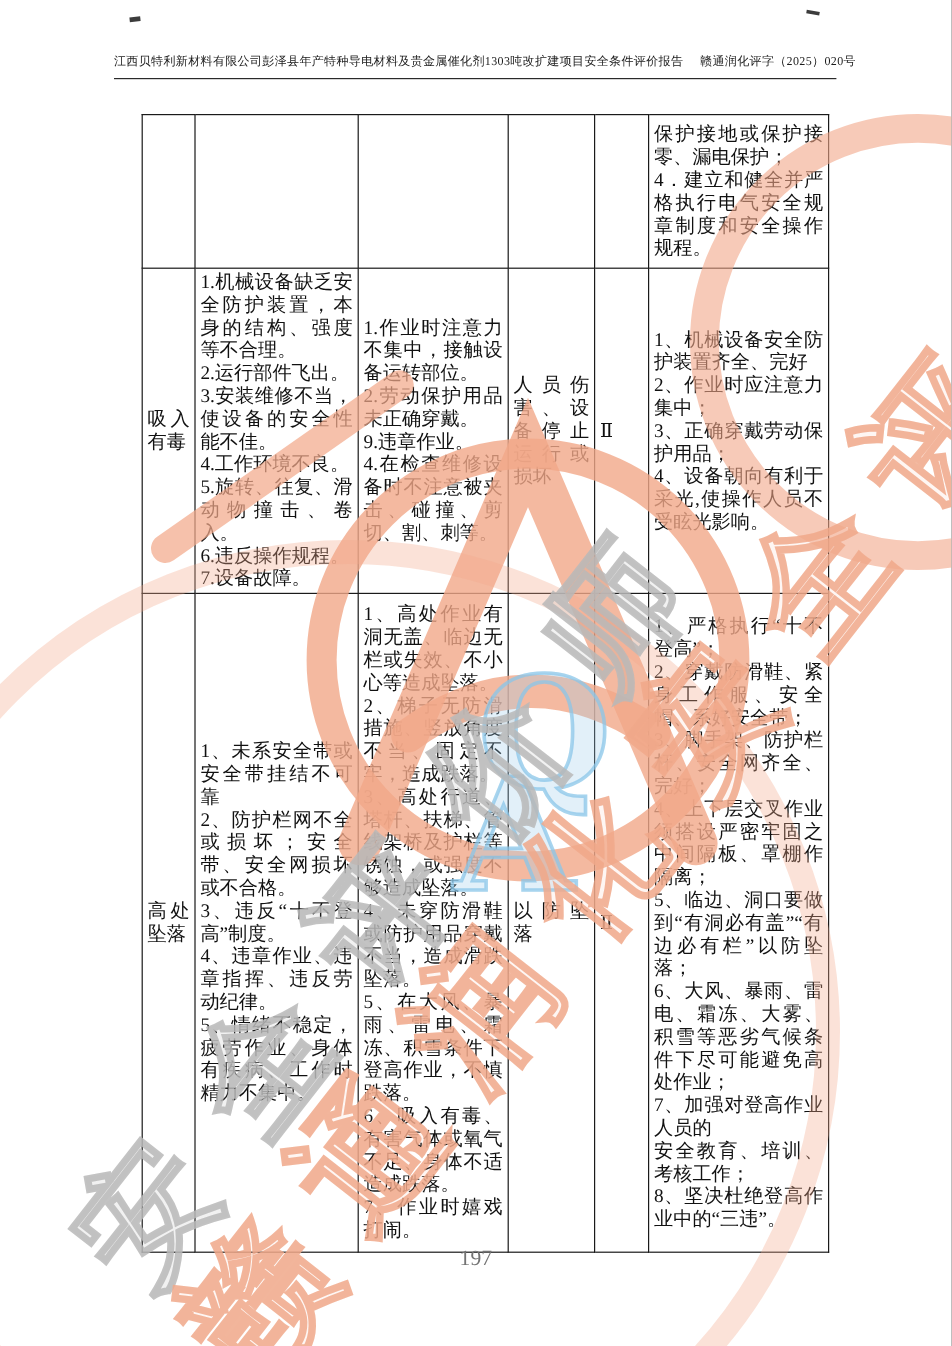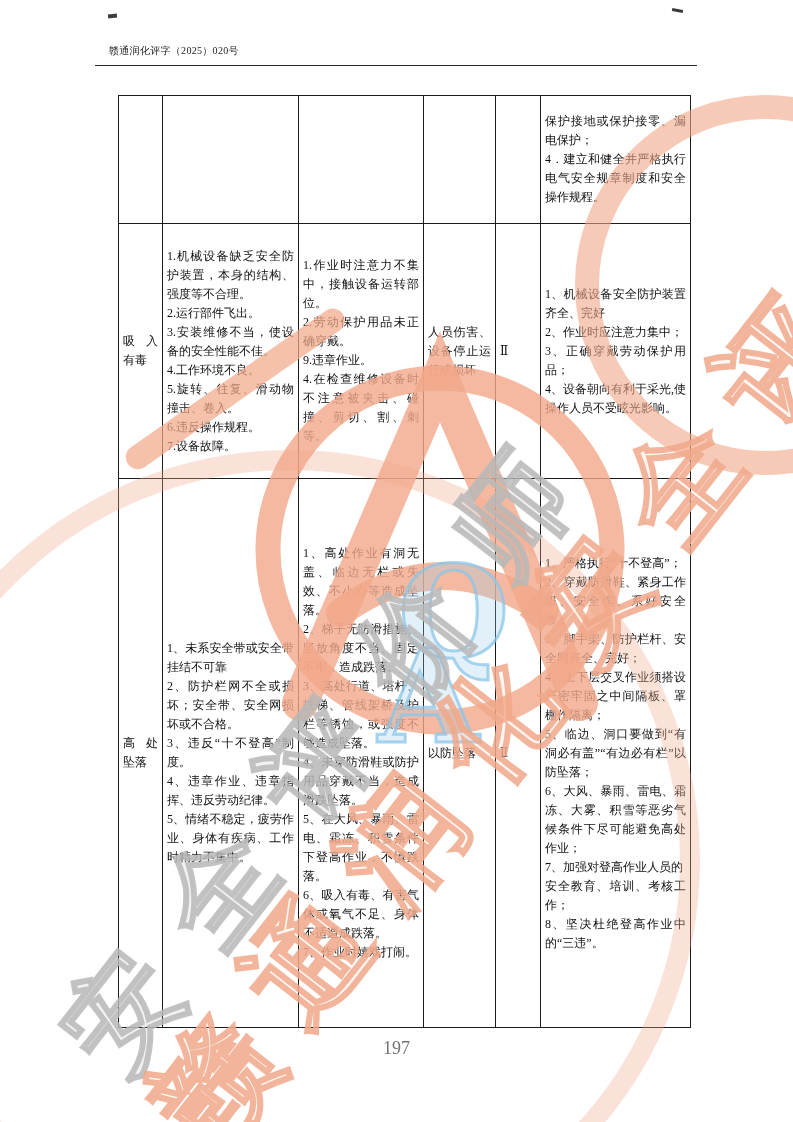--- a/index.html
+++ b/index.html
@@ -30,21 +30,21 @@
   .scan-mark.m2 { left:672px; top:9px;  width:11px; height:3px; transform:rotate(10deg); }
 
   
   table.hazard {
     position:absolute; left:118px; top:95px;
     width:572px; table-layout:fixed;
     border-collapse:collapse;
   }
   table.hazard td {
     border:1.5px solid #1a1a1a;
-    font-size:12px; line-height:19px;
+    font-size:16px; line-height:19px;
     padding:2px 4px;
     vertical-align:middle;
     white-space:pre-wrap;
     word-break:break-all;
     text-align:justify;
     overflow:hidden;
   }
   tr.r1 { height:128px; }
   tr.r2 { height:255px; }
   tr.r3 { height:549px; }
@@ -100,20 +100,21 @@
 </style>
 </head>
 <body>
 
 <div class="page">
 
   <div class="scan-mark m1"></div>
   <div class="scan-mark m2"></div>
 
   <div class="header">
+    <span>江西贝特利新材料有限公司彭泽县年产特种导电材料及贵金属催化剂1303吨改扩建项目安全条件评价报告</span>
     <span class="doc-no">赣通润化评字（2025）020号</span>
   </div>
 
   <table class="hazard">
     <colgroup>
       <col style="width:44px">
         <col style="width:136px">
         <col style="width:125px">
       <col style="width:72px">
         <col style="width:45px">

